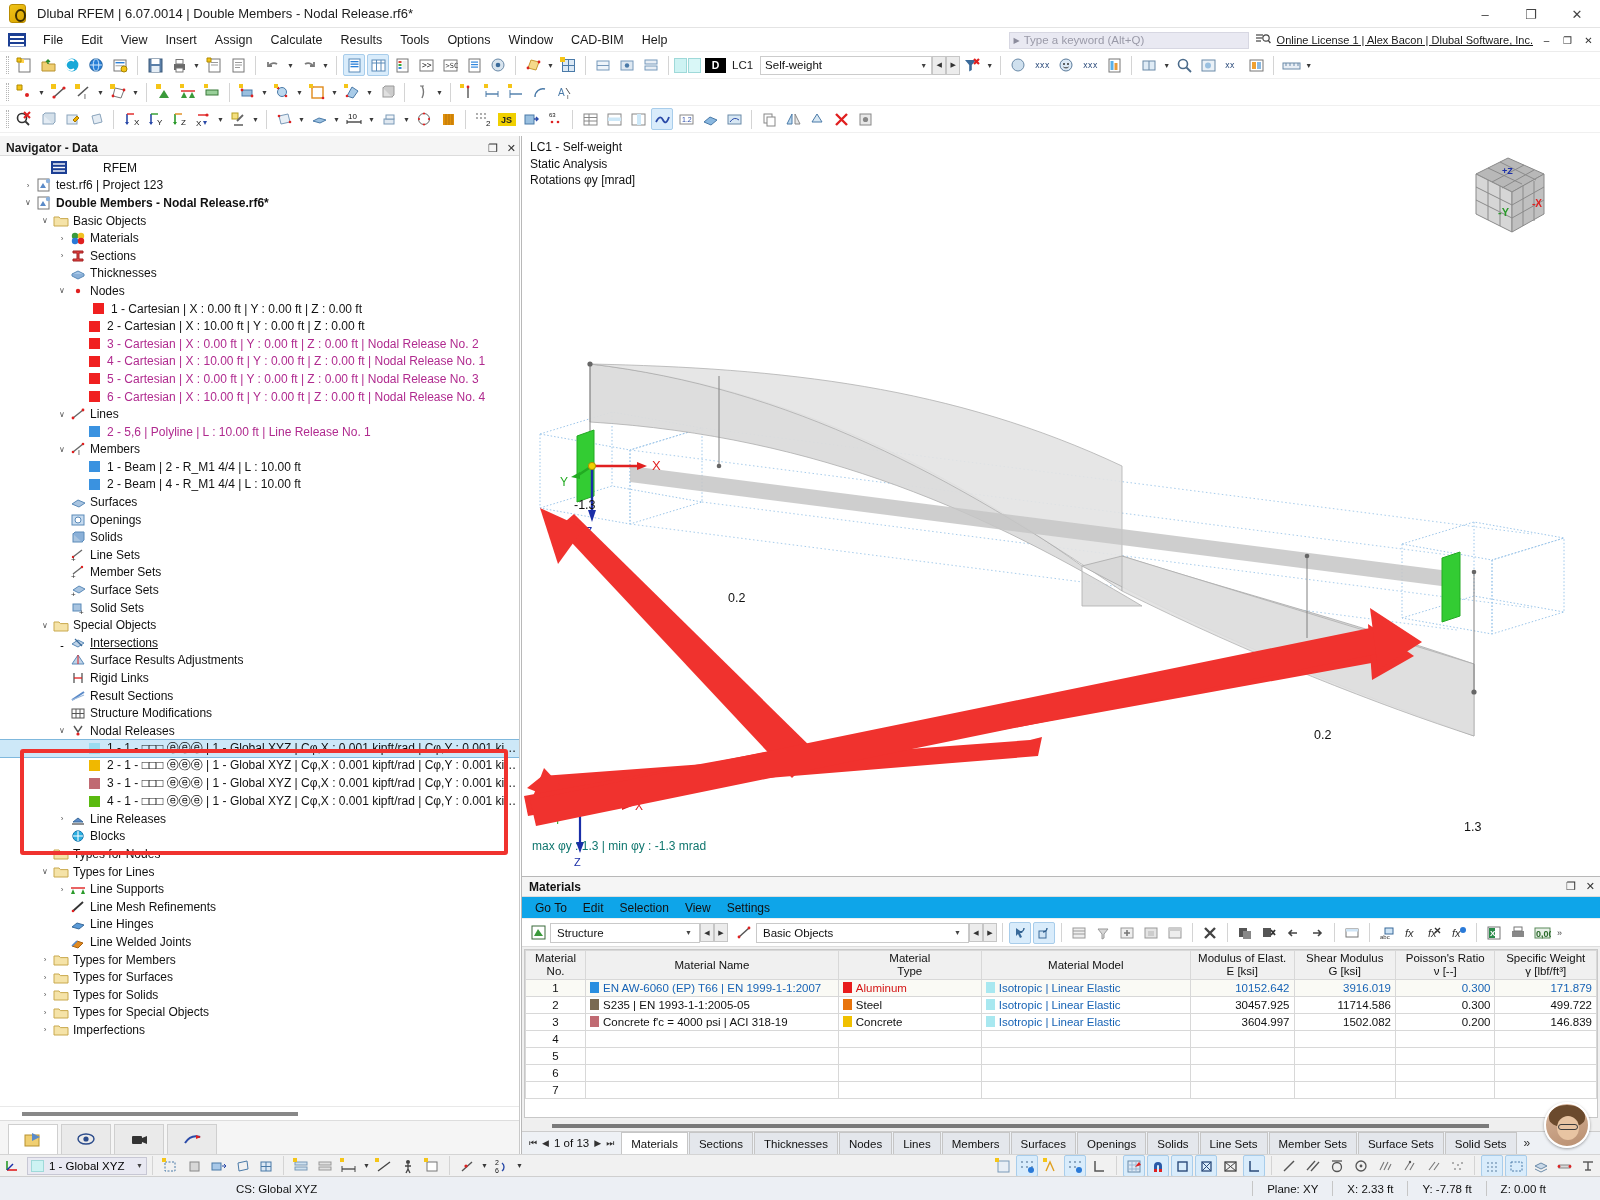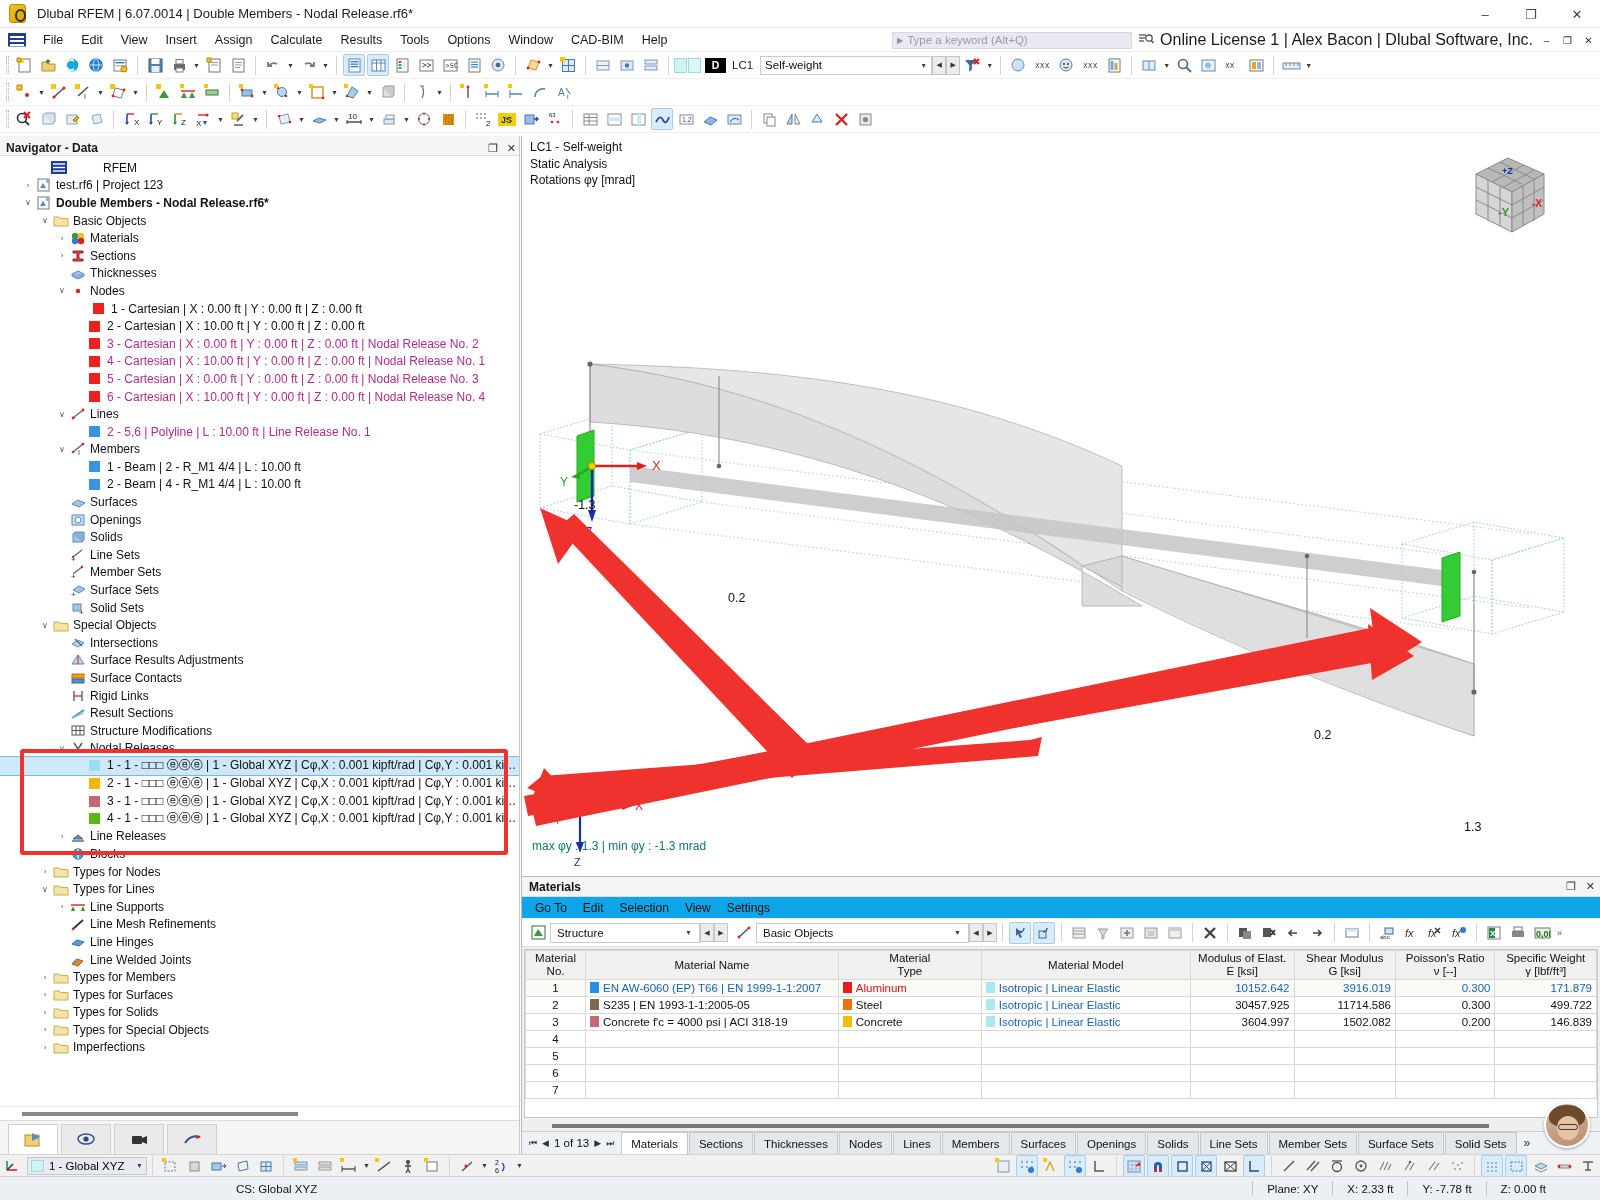--- a/index.html
+++ b/index.html
@@ -46,21 +46,21 @@
     content:""; position:absolute; left:2px; top:3px; right:2px; height:2px; background:#fff;
     box-shadow:0 4px 0 #fff, 0 8px 0 #fff;
   }
   .menubar .mi { padding:3px 9px; font-size:12.5px; color:#1a1a1a; cursor:default; }
   .menu-right { position:absolute; right:4px; top:0; height:24px; display:flex; align-items:center; gap:6px; }
   .search-box {
     width:240px; height:17px; background:#e9e9f2; border:1px solid #d7d7e2;
     display:flex; align-items:center; padding:0 4px; font-size:11.5px; color:#9a9aa8;
   }
   .search-box .caret { font-size:8px; color:#8c8c9c; margin-right:4px; }
-  .lic { font-size:16px; color:#1a1a1a; }
+  .lic { font-size:11px; color:#1a1a1a;text-decoration:underline; }
   .tiny-btn { width:15px;height:15px; display:flex;align-items:center;justify-content:center;
               font-size:10px; color:#333; }
 
   
   .toolbar { height:27px; background:#fff; display:flex; align-items:center;
              border-bottom:1px solid #f0f0f0; padding-left:3px; }
   .tb-sep { width:1px; height:19px; background:#d4d4d4; margin:0 5px; }
   .tb-grip { width:3px; height:18px; border-left:1px dotted #b6b6b6; border-right:1px dotted #b6b6b6; margin:0 3px; }
   .ti { width:22px; height:22px; margin:0 1px; display:flex; align-items:center; justify-content:center;
         border:1px solid transparent; border-radius:2px; position:relative; }
@@ -1120,49 +1120,39 @@
           </div>
           <div class="row" style="padding-left: 38px;">
             <span class="chev">∨</span>
             <span class="ico">
               <svg width="16" height="13">
                 <path d="M1 3 h5 l1.4 1.6 H15 V12 H1z" fill="#f5e3a8" stroke="#c9a94e"></path>
               </svg>
             </span>
             <span class="lbl">Special Objects</span>
           </div>
-          <div class="row" style="padding-left: 55px;">
+          <div class="row" style="padding-left: 55px; text-decoration: underline;">
             <span class="chev blank">·</span>
             <span class="ico">
               <svg width="16" height="13">
                 <path d="M2 8 l6-4 6 3 -6 4z" fill="#c0d4e8" stroke="#5a8ab8"></path>
                 <path d="M5 3 l7 7" stroke="#3a6a9a" stroke-width="1.3"></path>
               </svg>
             </span>
             <span class="lbl">Intersections</span>
           </div>
           <div class="row" style="padding-left: 55px;">
             <span class="chev blank">·</span>
             <span class="ico">
               <svg width="16" height="14">
                 <path d="M8 2 L14 11 H2z" fill="#c0d4e8" stroke="#5a8ab8"></path>
                 <path d="M8 2 v9" stroke="#e02020"></path>
               </svg>
             </span>
             <span class="lbl">Surface Results Adjustments</span>
-          </div>
-          <div class="row" style="padding-left: 55px;">
-            <span class="chev blank">·</span>
-            <span class="ico">
-              <svg width="16" height="13">
-                <rect x="2" y="2" width="12" height="4" fill="#f0a020" stroke="#b87010"></rect>
-                <rect x="2" y="7" width="12" height="4" fill="#5a8ac8" stroke="#3a6a9a"></rect>
-              </svg>
-            </span>
-            <span class="lbl">Surface Contacts</span>
           </div>
           <div class="row" style="padding-left: 55px;">
             <span class="chev blank">·</span>
             <span class="ico">
               <svg width="16" height="14">
                 <line x1="4" y1="2" x2="4" y2="12" stroke="#555" stroke-width="1.3"></line>
                 <line x1="12" y1="2" x2="12" y2="12" stroke="#555" stroke-width="1.3"></line>
                 <line x1="4" y1="7" x2="12" y2="7" stroke="#e02020" stroke-width="1.3"></line>
               </svg>
             </span>

